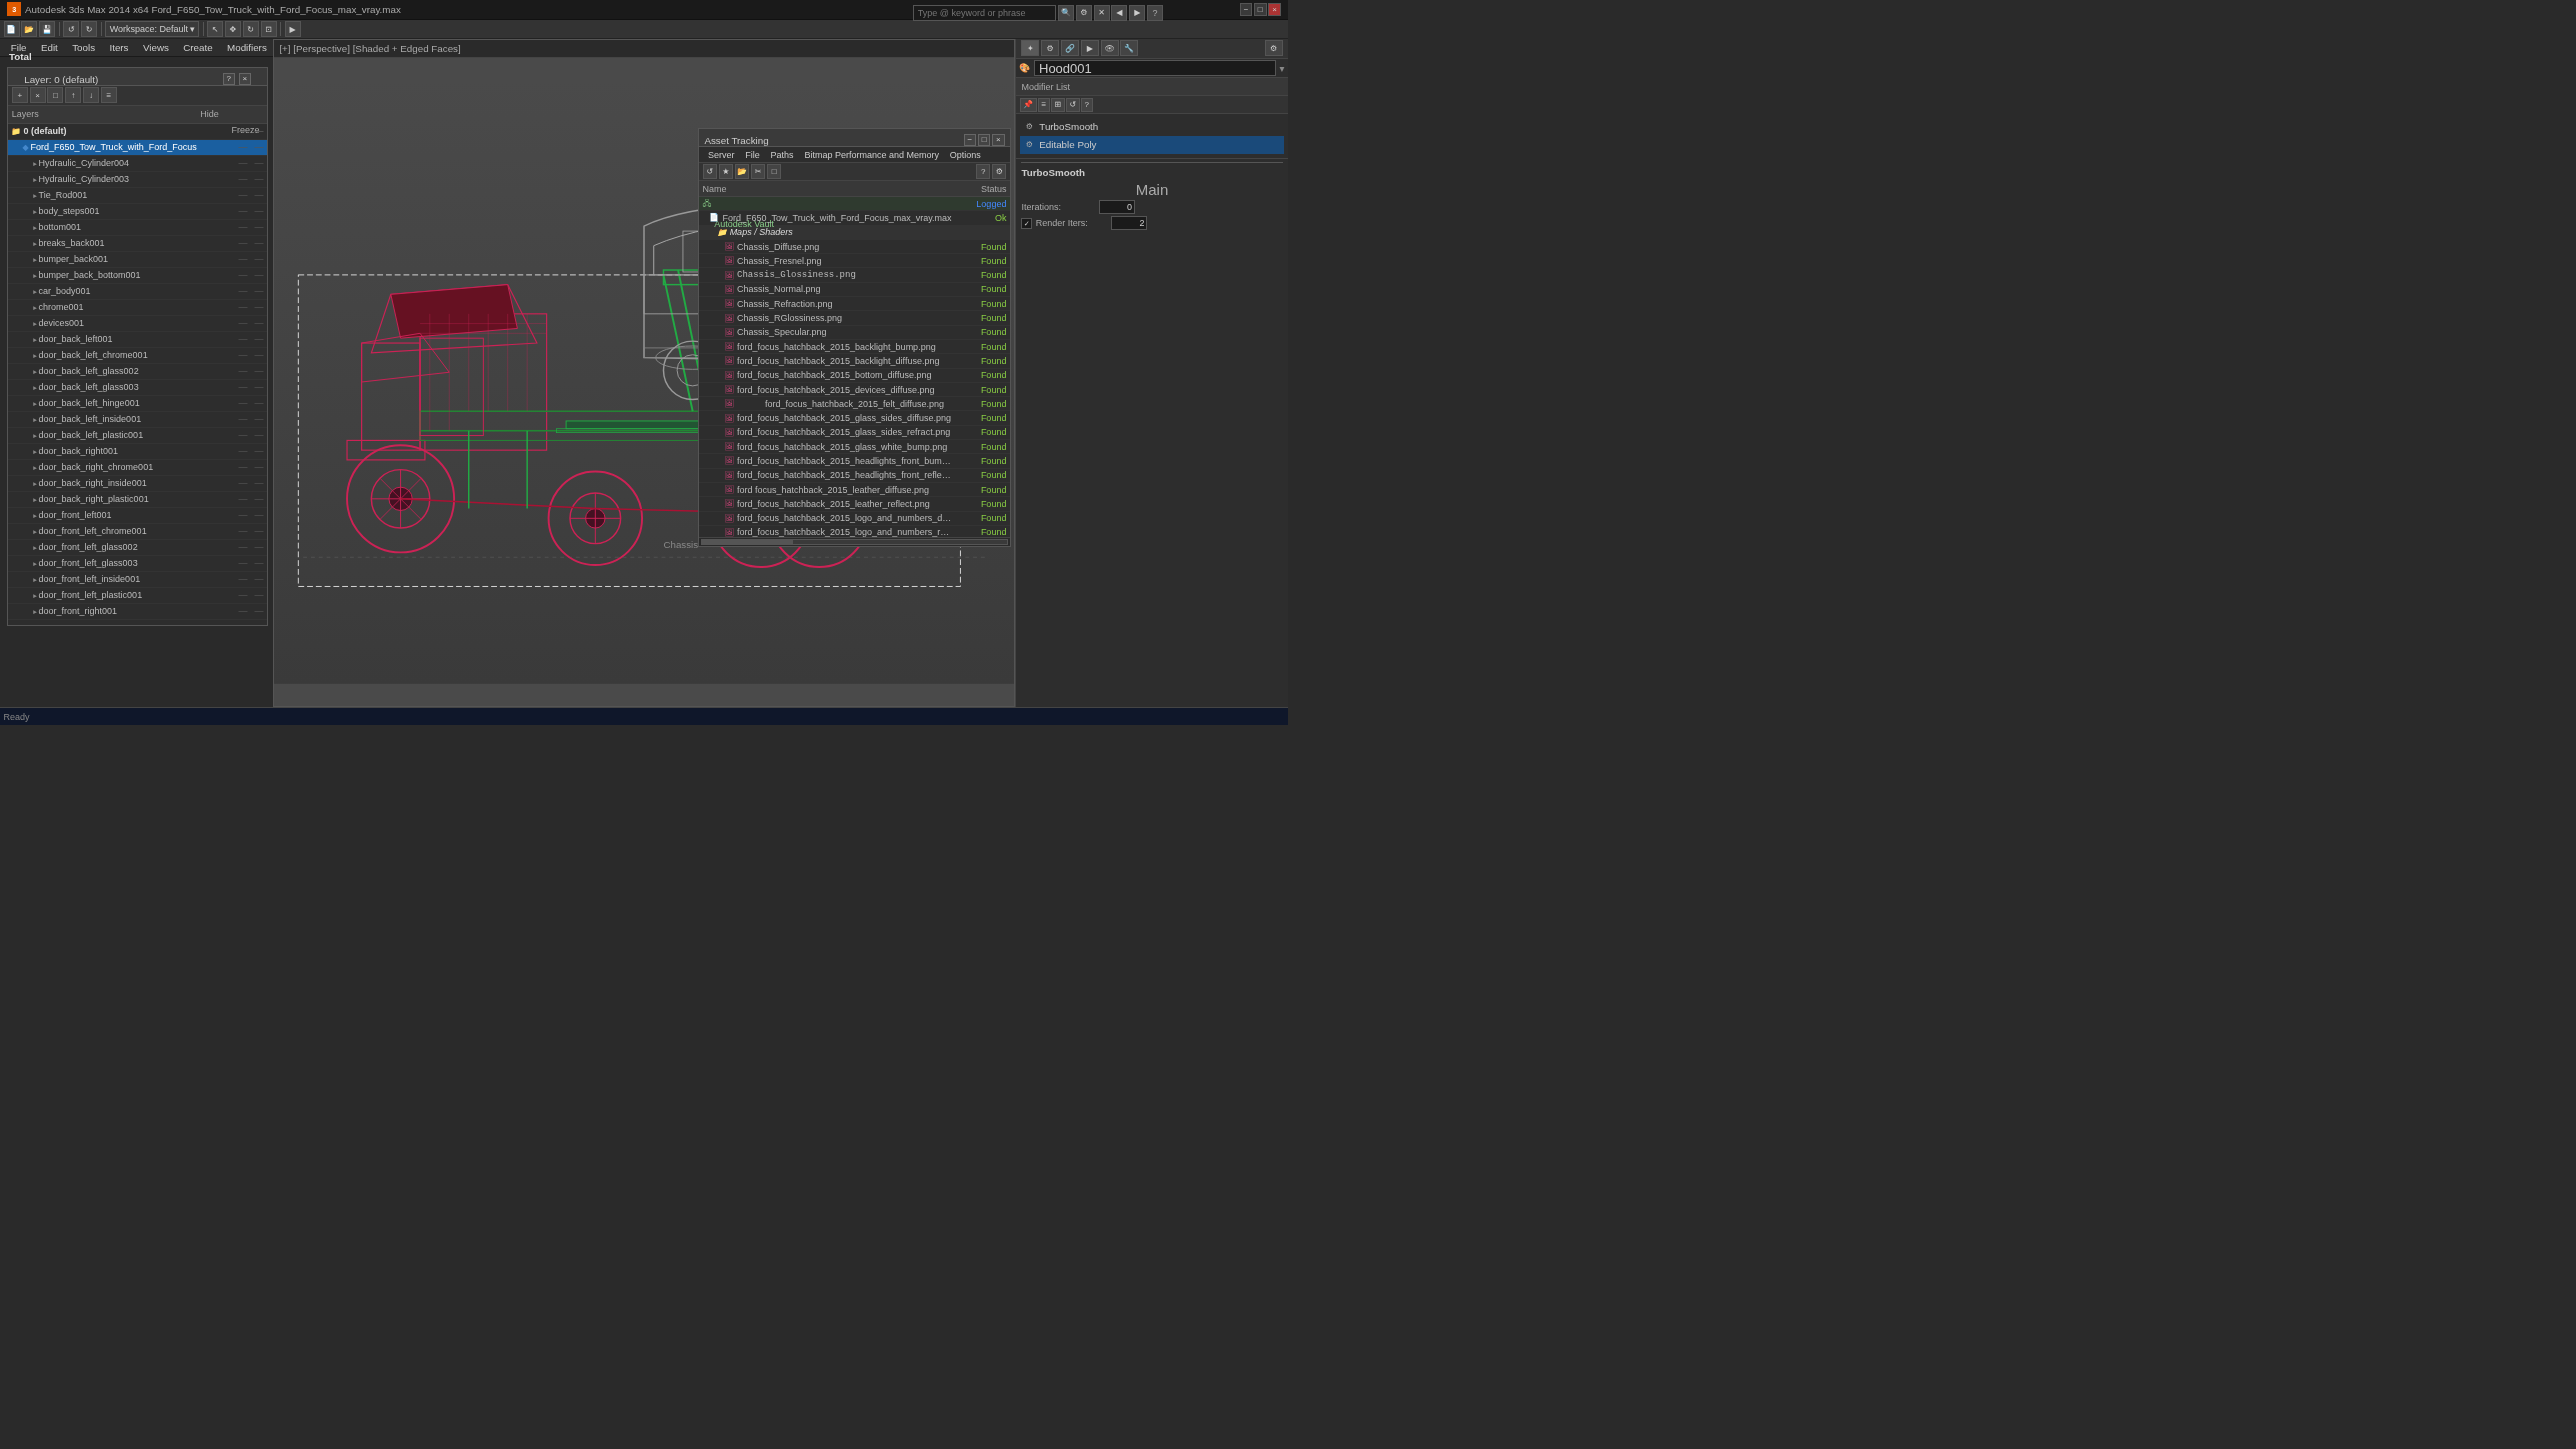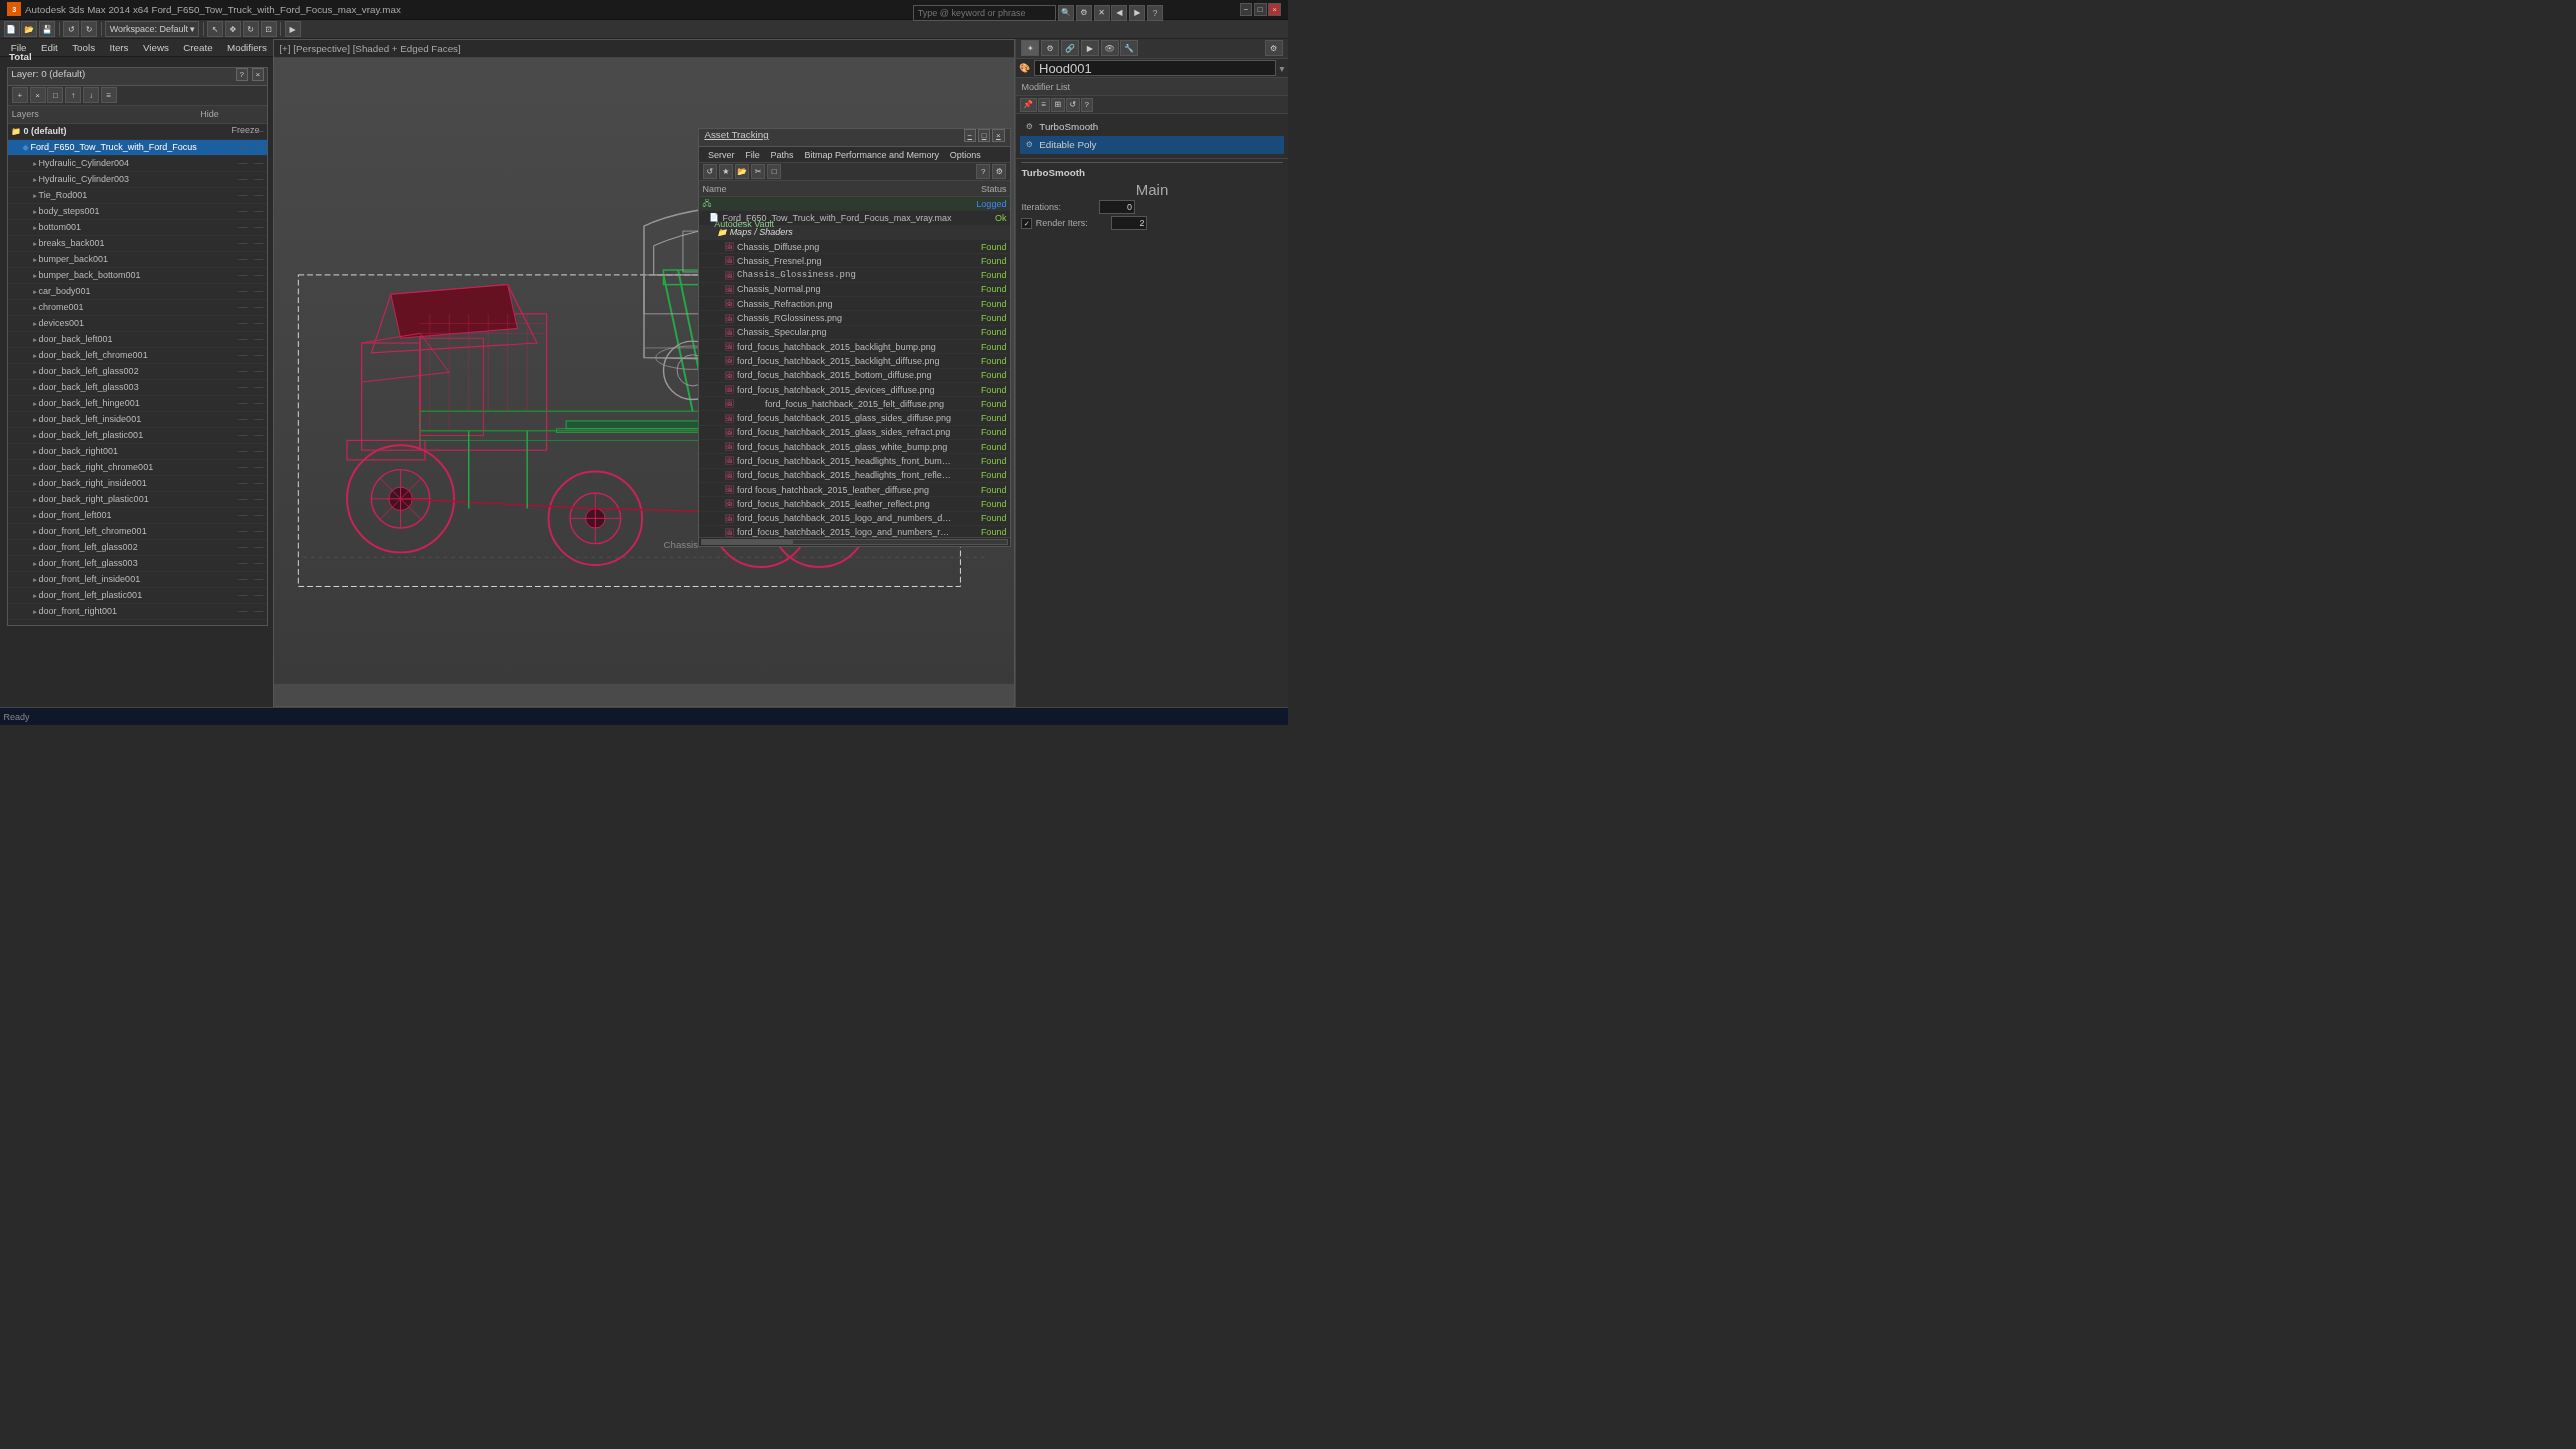--- a/index.html
+++ b/index.html
@@ -217,23 +217,23 @@
       left: 7.2px;
       width: 261px;
       background: #2d2d2d;
       border: 0.9px solid #555;
       z-index: 10;
     }
     .layer-panel-titlebar {
       height: 18px;
       background: #3a3a3a;
       display: flex;
-      align-items: flex-start;
+      align-items: flex-end;
       justify-content: space-between;
-      padding: 0 3px;
+      padding: 0 16px;
       border-bottom: 0.9px solid #555;
     }
     .layer-panel-title {
       font-size: 9.8px;
       color: #ccc;
     }
     .layer-panel-controls {
       display: flex;
       gap: 3.6px;
     }
@@ -481,25 +481,24 @@
       right: 277px;
       width: 313px;
       background: #2d2d2d;
       border: 0.9px solid #555;
       z-index: 20;
     }
     .asset-titlebar {
       height: 18px;
       background: #3a3a3a;
       display: flex;
-      align-items: flex-start;
+      align-items: flex-end;
       justify-content: space-between;
       padding: 0 5.4px;
       border-bottom: 0.9px solid #555;
-      text-decoration: underline;
     }
     .asset-title {
       font-size: 9.8px;
       color: #ccc;
     }
     .asset-menu-bar {
       height: 16px;
       background: #2d2d2d;
       display: flex;
       align-items: center;

